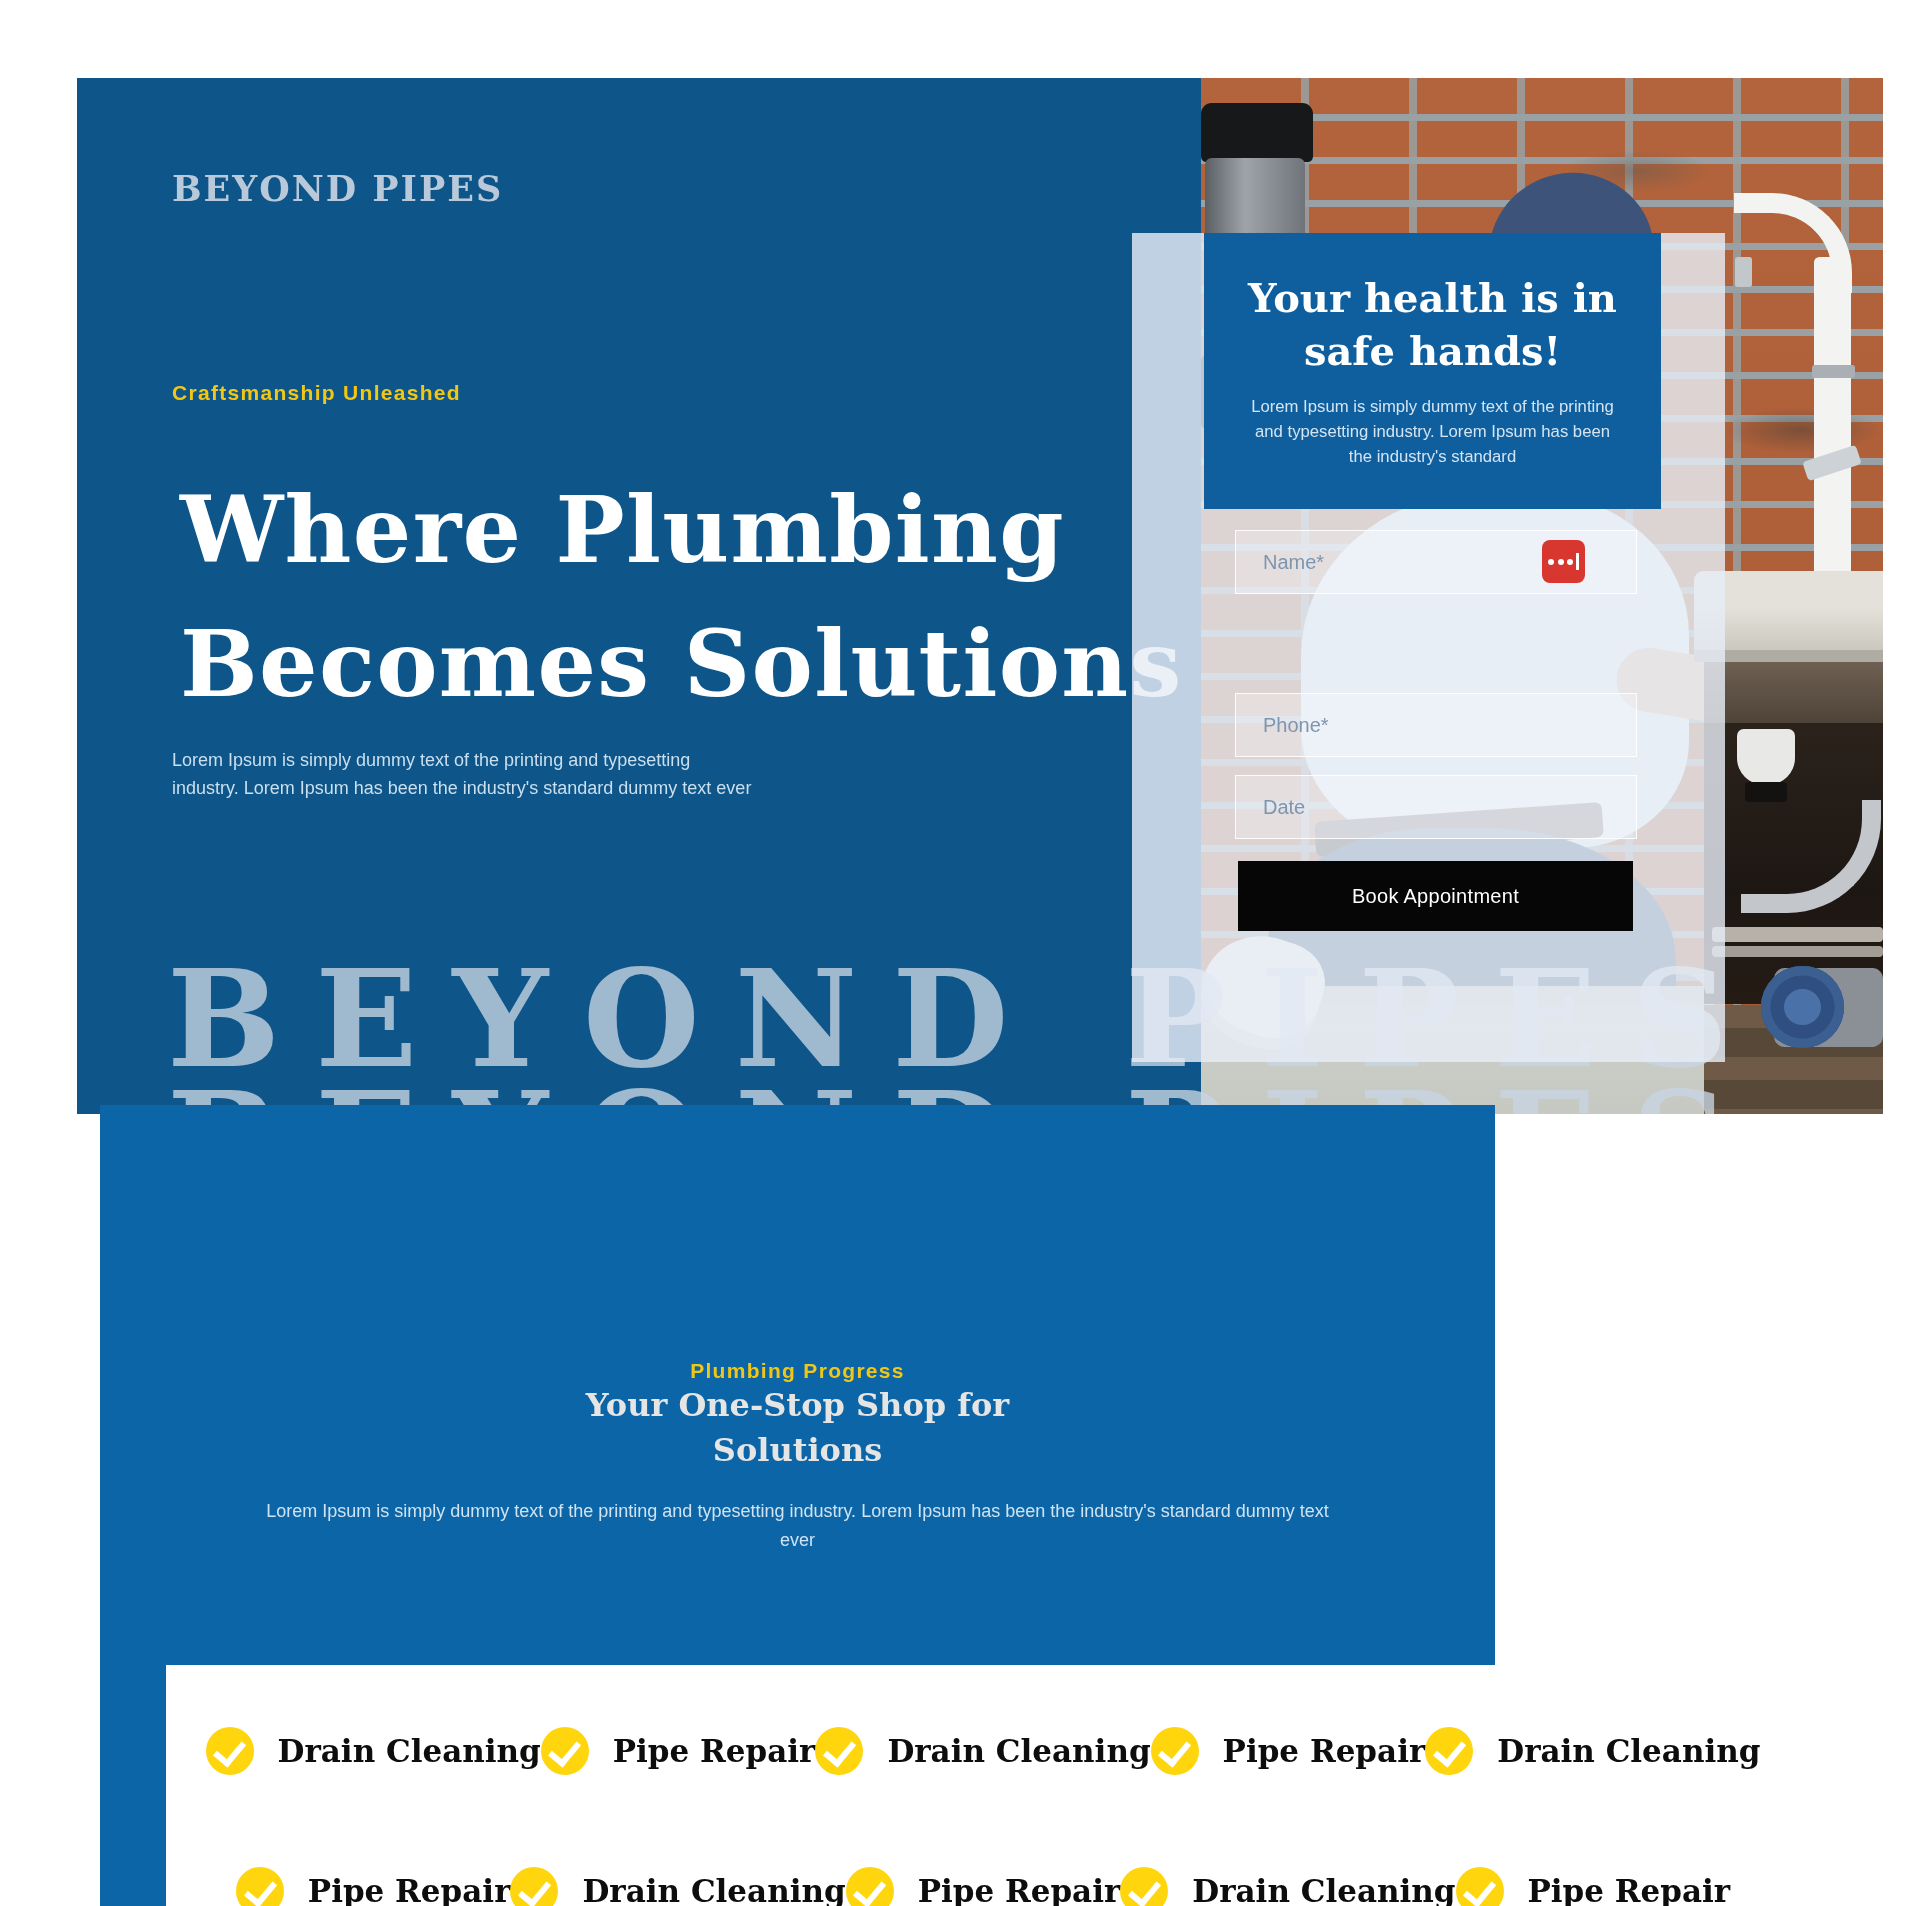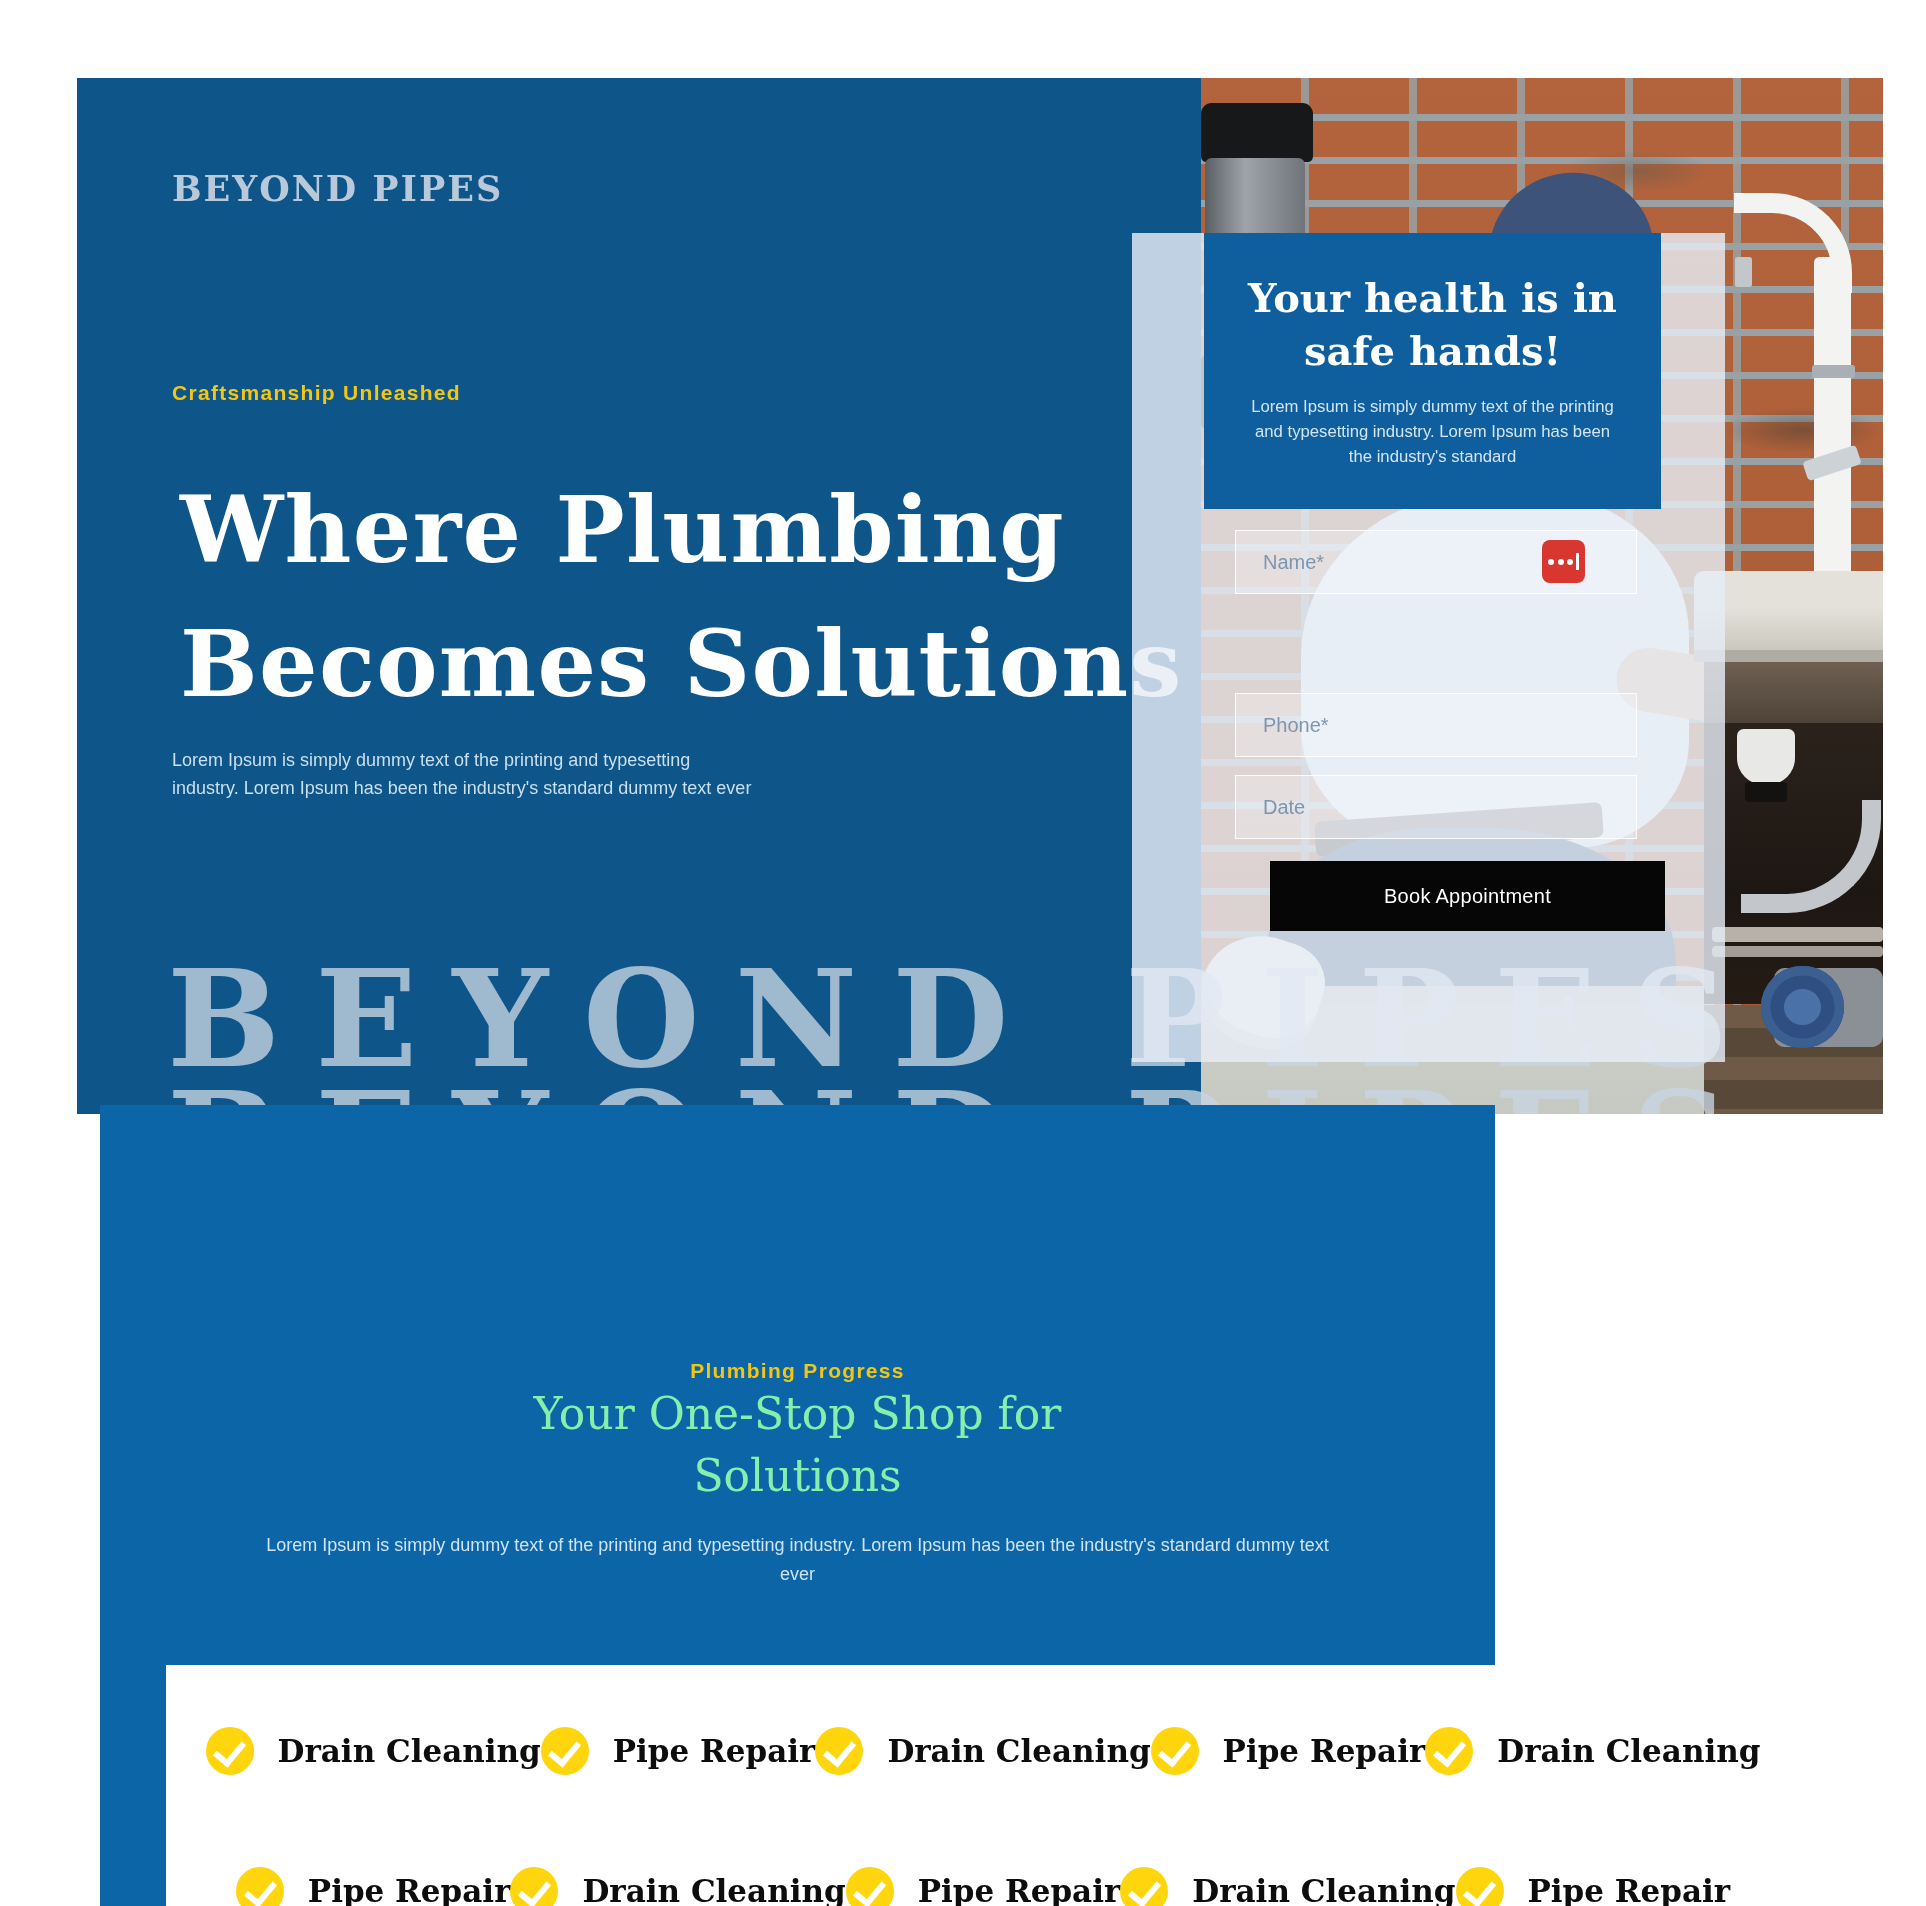--- a/index.html
+++ b/index.html
@@ -100,28 +100,28 @@
   .field::placeholder{color:#7E95AE;opacity:1;font-weight:300;}
   .f-name{top:297px;}
   .f-email{top:378px;}
   .f-phone{top:460px;}
   .f-date{top:542px;}
   .pw-icon{position:absolute;left:410px;top:307px;width:43px;height:43px;background:#D7372F;border-radius:8px;
       display:flex;align-items:center;justify-content:center;gap:3.3px;z-index:5;}
   .pw-icon i{width:6px;height:6px;border-radius:50%;background:#fff;}
   .pw-icon b{width:2.7px;height:17.4px;background:#fff;}
   .book-btn{position:absolute;left:106px;top:628px;width:395px;height:70px;background:#060606;border:none;
-      color:#FFFFFF;font-family:"Liberation Sans",sans-serif;font-size:20px;letter-spacing:0.3px;cursor:pointer;margin-left:32px;}
+      color:#FFFFFF;font-family:"Liberation Sans",sans-serif;font-size:20px;letter-spacing:0.3px;cursor:pointer;}
 
   
   .services{position:absolute;left:100px;top:1105px;width:1395px;height:801px;background:#0B65A6;z-index:6;
       text-align:center;}
   .svc-tagline{padding-top:254px;font-size:21px;font-weight:bold;letter-spacing:1.3px;color:#F2C714;}
-  .svc-title{margin-top:16px;font-family:"DejaVu Serif",serif;font-weight:normal;font-size:44px;
-      line-height:1.42;color:#86efac;}
+  .svc-title{margin-top:16px;font-family:"DejaVu Serif",serif;font-weight:bold;font-size:32px;
+      line-height:1.42;color:#e5e5e5;}
   .svc-desc{margin:23px auto 0;width:1085px;font-size:18px;line-height:1.62;color:#CFE3F2;font-weight:300;}
   .ticker-card{position:absolute;left:66px;top:560px;width:1634px;height:281px;background:#FFFFFF;}
   .ticker-row{display:flex;justify-content:center;align-items:center;padding:0 47px;}
   .ticker-row.r1{margin-top:62px;}
   .ticker-row.r2{margin-top:92px;}
   .ticker-item{display:flex;align-items:center;gap:24px;}
   .check-circle{width:48px;height:48px;border-radius:50%;background:#FFD60D;position:relative;flex:0 0 auto;}
   .check-circle::after{content:"";position:absolute;left:14.7px;top:9.4px;width:13.4px;height:23px;
       border-right:6px solid #FFFFFF;border-bottom:6px solid #FFFFFF;transform:rotate(40deg);}
   .ticker-label{font-family:"DejaVu Serif",serif;font-weight:bold;font-size:31px;color:#0D0D0D;white-space:nowrap;}

